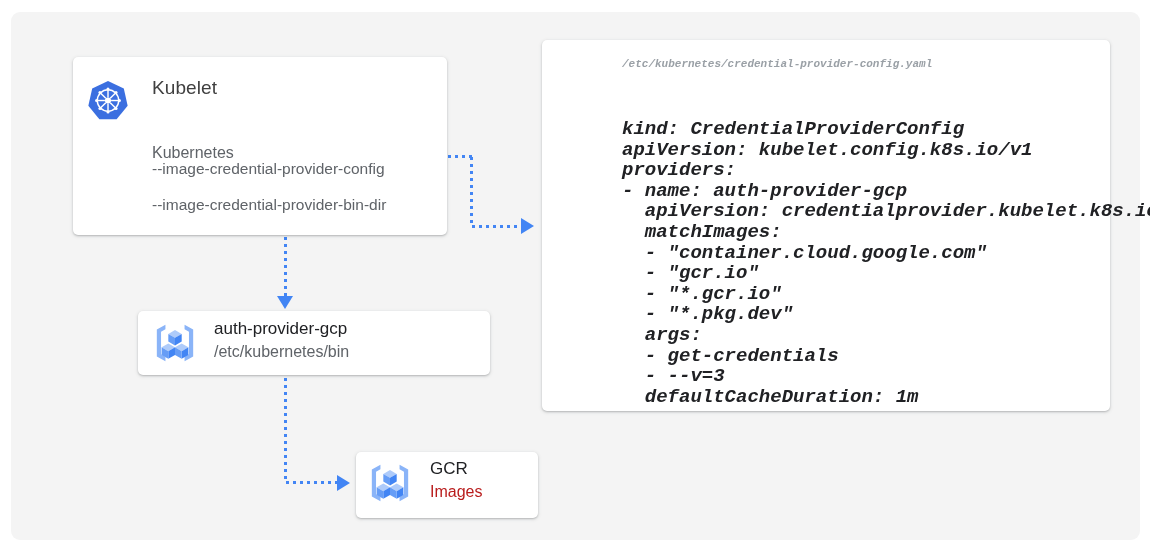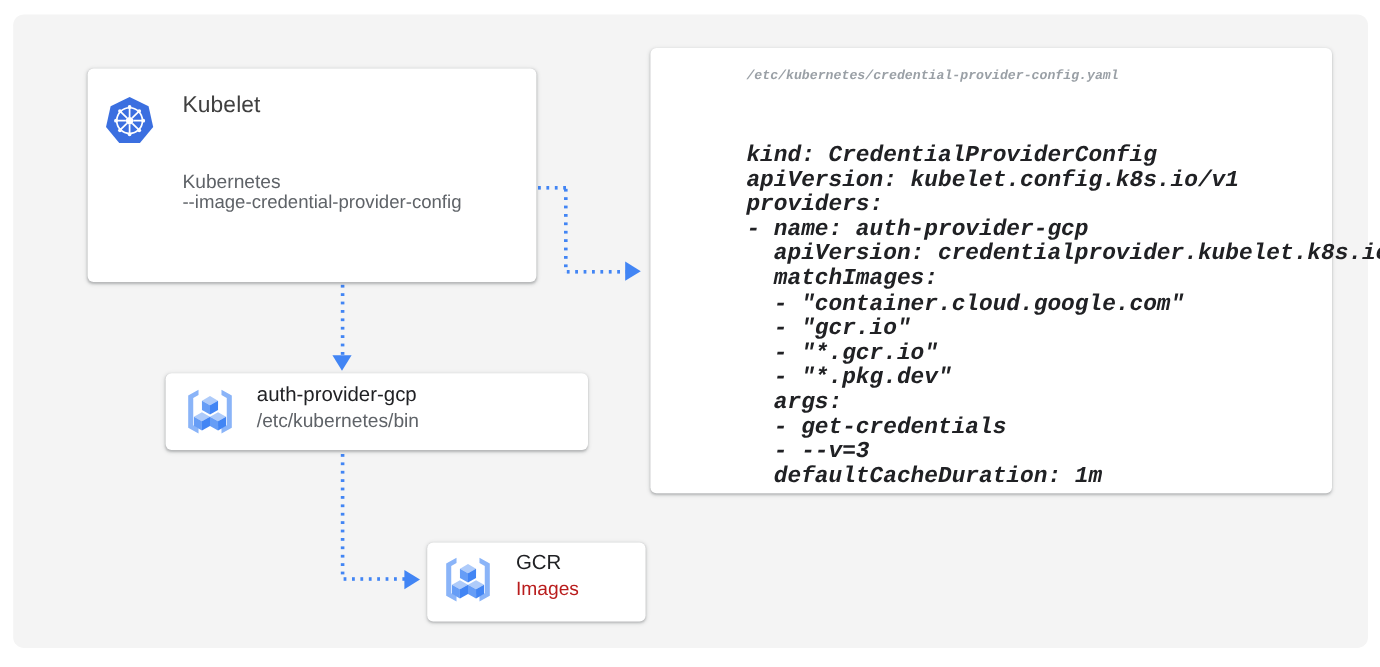--- a/index.html
+++ b/index.html
@@ -226,20 +226,21 @@
           <circle cx="32.4" cy="31.9" r="1.6"></circle>
           <circle cx="32.4" cy="15.1" r="1.6"></circle>
           <circle cx="15.6" cy="31.9" r="1.6"></circle>
         </g>
       </svg>
     </div>
     <div class="kubelet-title">Kubelet</div>
     <div class="kubelet-sub">Kubernetes</div>
     <div class="flag-list">
       <div>--image-credential-provider-config</div>
+      <div>--image-credential-provider-bin-dir</div>
     </div>
   </div>
 
   <div class="card auth-card">
     <div class="auth-icon">
       <svg viewBox="0 0 48 46" width="46" height="44" xmlns="http://www.w3.org/2000/svg">
         <g fill="#8AB4F8">
           <path d="M14 4 L5 9 L5 37 L14 42 L14 37.5 L9.4 34.8 L9.4 11.2 L14 8.5 Z"></path>
           <path d="M34 4 L43 9 L43 37 L34 42 L34 37.5 L38.6 34.8 L38.6 11.2 L34 8.5 Z"></path>
         </g>

